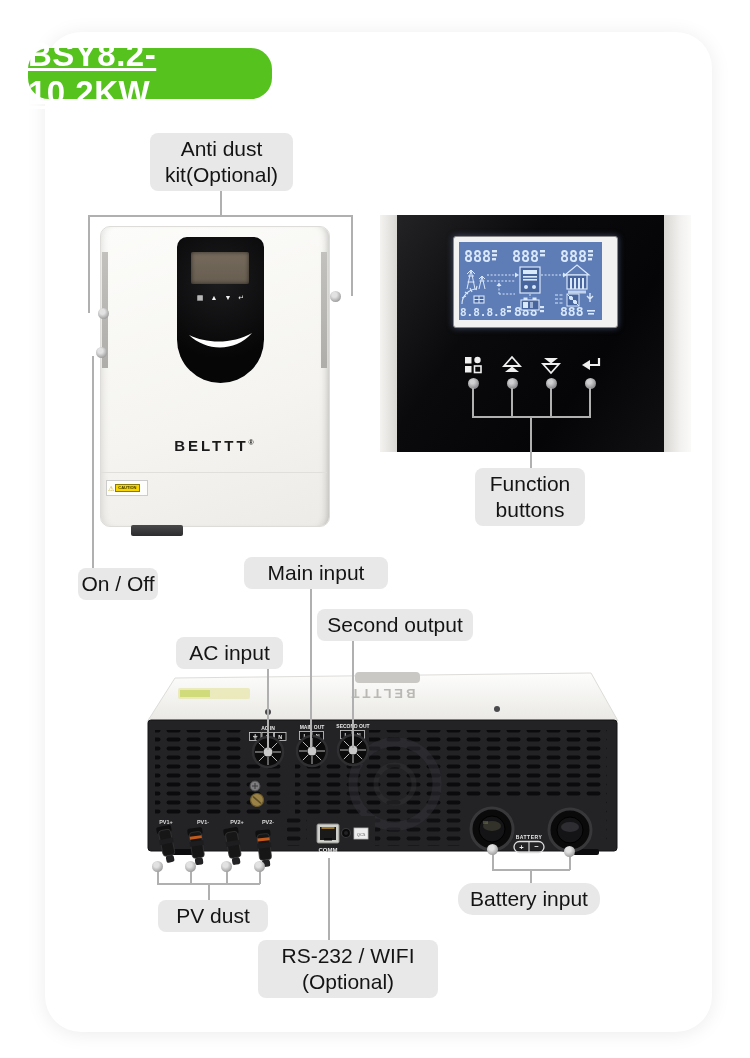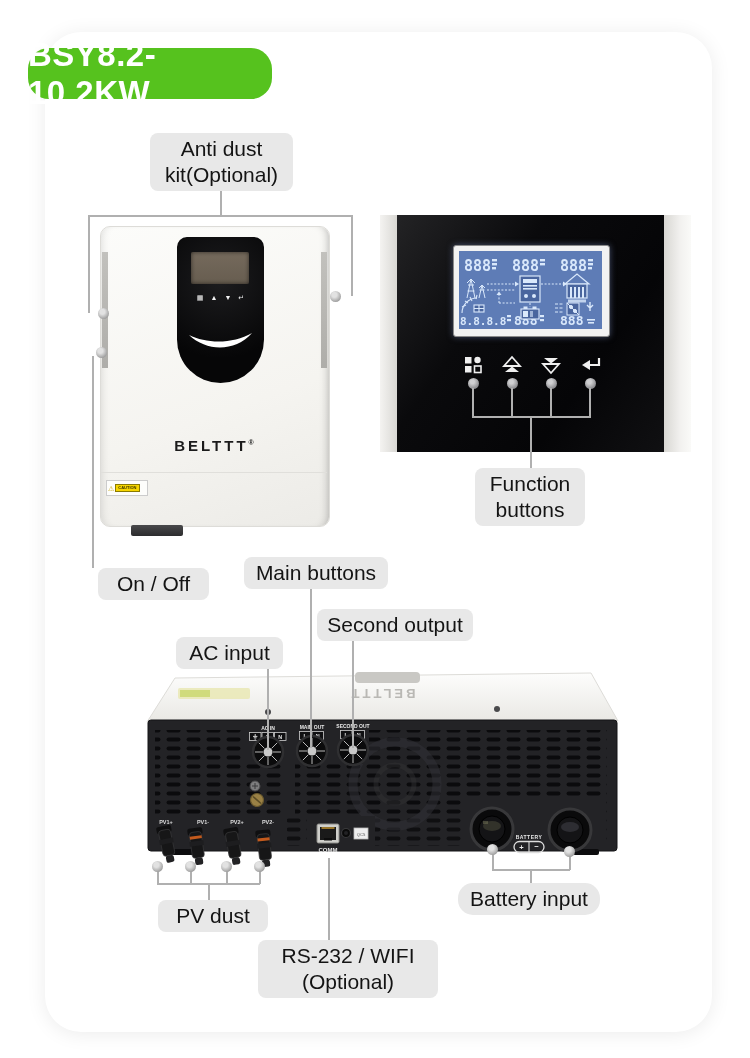--- a/index.html
+++ b/index.html
@@ -8,21 +8,21 @@
     font-family:"Liberation Sans",sans-serif;overflow:hidden;
   }
   .card{
     position:absolute;left:45px;top:32px;width:667px;height:1000px;
     background:#ffffff;border-radius:36px;
     box-shadow:0 2px 20px rgba(0,0,0,0.08);
   }
   .banner{
     position:absolute;left:28px;top:48px;width:244px;height:51px;
     border-radius:21px;display:flex;align-items:center;justify-content:center;
-    color:#ffffff;font-size:33px;font-weight:bold;letter-spacing:0.5px;
+    color:#ffffff;font-size:33px;font-weight:bold;letter-spacing:0.5px;text-decoration:underline;
   }
   .callout{
     position:absolute;background:#e8e8e8;border-radius:8px;
     font-size:21px;line-height:1.24;color:#141414;text-align:center;
     padding:3px 0;z-index:40;
   }
   .lline{position:absolute;background:#b0b0b0;z-index:30;}
   .ldot{
     position:absolute;width:11px;height:11px;border-radius:50%;z-index:35;
     background:radial-gradient(circle at 40% 35%, #e2e2e2 25%, #9e9e9e 75%);
@@ -69,22 +69,22 @@
     background:linear-gradient(180deg,#49494b,#2c2c2e);}
   
   .closeup{position:absolute;left:380px;top:215px;width:311px;height:237px;z-index:10;}
   .closeup .stripL{position:absolute;left:0;top:0;width:17px;height:237px;
     background:linear-gradient(90deg,#f4f3f1,#d9d8d4);}
   .closeup .black{position:absolute;left:17px;top:0;width:267px;height:237px;
     background:linear-gradient(125deg,#232325 0%,#0a0a0c 35%,#050507 70%,#101012 100%);}
   .closeup .stripR{position:absolute;left:284px;top:0;width:27px;height:237px;
     background:linear-gradient(90deg,#d8d7d3,#f2f1ef 60%,#fafaf8);}
   .lcd-frame{
-    position:absolute;left:73px;top:30px;width:155px;height:90px;background:#f2f2f2;
-    border:1px solid #8a8a8a;border-radius:3px;box-shadow:0 0 6px rgba(120,140,190,.5);
+    position:absolute;left:73px;top:21px;width:155px;height:90px;background:#f2f2f2;
+    border:1px solid #8a8a8a;border-radius:3px;box-shadow:0 0 6px rgba(120,140,190,.5);padding-left:8px;
   }
   .lcd-frame svg{position:absolute;left:5px;top:5px;}
   .fnicons{position:absolute;left:76px;top:138px;}
   .fndot{
     position:absolute;width:11px;height:11px;border-radius:50%;
     background:radial-gradient(circle at 40% 35%, #cfcfd1 20%, #808084 80%);
   }
   
   .rear{position:absolute;left:145px;top:672px;width:475px;height:200px;z-index:10;}
 </style>
@@ -429,19 +429,19 @@
 
 <div class="ldot" style="left:487px;top:844px;"></div>
 <div class="ldot" style="left:564px;top:846px;"></div>
 <div class="lline" style="left:492px;top:853px;width:1.5px;height:17px;"></div>
 <div class="lline" style="left:569px;top:855px;width:1.5px;height:15px;"></div>
 <div class="lline" style="left:492px;top:869px;width:78px;height:1.5px;"></div>
 <div class="lline" style="left:530px;top:870px;width:1.5px;height:14px;"></div>
 
 <div class="callout" style="left:150px;top:133px;width:143px;">Anti dust kit(Optional)</div>
 <div class="callout" style="left:475px;top:468px;width:110px;">Function buttons</div>
-<div class="callout" style="left:78px;top:568px;width:111px;margin-left:20px;">On / Off</div>
-<div class="callout" style="left:244px;top:557px;width:144px;">Main buttons</div>
+<div class="callout" style="left:78px;top:568px;width:80px;">On / Off</div>
+<div class="callout" style="left:244px;top:557px;width:144px;">Main input</div>
 <div class="callout" style="left:317px;top:609px;width:156px;">Second output</div>
 <div class="callout" style="left:176px;top:637px;width:107px;">AC input</div>
 <div class="callout" style="left:158px;top:900px;width:110px;">PV dust</div>
 <div class="callout" style="left:258px;top:940px;width:180px;">RS-232 / WIFI (Optional)</div>
 <div class="callout" style="left:458px;top:883px;width:142px;border-radius:15px;">Battery input</div>
 
 </body></html>

